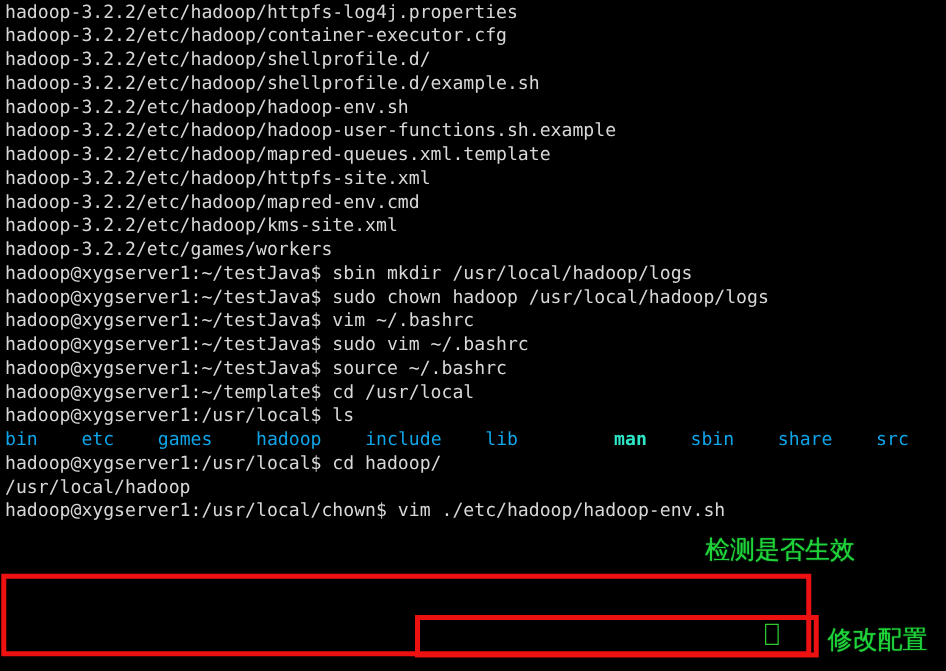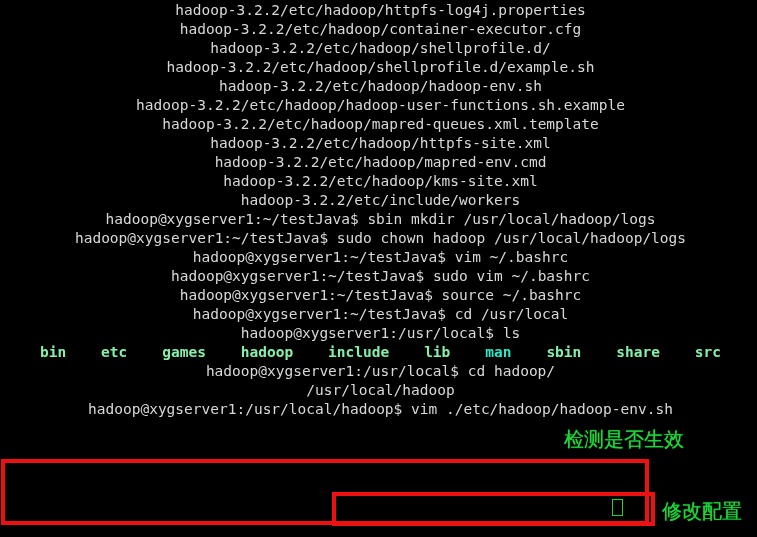--- a/index.html
+++ b/index.html
@@ -21,24 +21,23 @@
   #lines {
     position: absolute;
     left: 4px;
     top: 1px;
     width: 753px;
   }
   .line {
     height: 19px;
     white-space: pre;
     color: #d8d8d8;
-    text-align: center;
   }
-  .tok-dir     { color: #86efac; font-weight: bold; }
-  .tok-link    { color: #2ee6c8; font-weight: bold; }
+  .tok-dir     { color: #0ea5e9; font-weight: normal; }
+  .tok-link    { color: #2ee6c8; font-weight: bold; margin-left: 42px; }
   .sp          { color: #d8d8d8; }
 
   
   .redbox {
     position: absolute;
     border: 4px solid #ee1111;
     box-sizing: border-box;
     pointer-events: none;
   }
   #redbox-echo {
@@ -88,32 +87,32 @@
       <div class="line">hadoop-3.2.2/etc/hadoop/httpfs-log4j.properties</div>
       <div class="line">hadoop-3.2.2/etc/hadoop/container-executor.cfg</div>
       <div class="line">hadoop-3.2.2/etc/hadoop/shellprofile.d/</div>
       <div class="line">hadoop-3.2.2/etc/hadoop/shellprofile.d/example.sh</div>
       <div class="line">hadoop-3.2.2/etc/hadoop/hadoop-env.sh</div>
       <div class="line">hadoop-3.2.2/etc/hadoop/hadoop-user-functions.sh.example</div>
       <div class="line">hadoop-3.2.2/etc/hadoop/mapred-queues.xml.template</div>
       <div class="line">hadoop-3.2.2/etc/hadoop/httpfs-site.xml</div>
       <div class="line">hadoop-3.2.2/etc/hadoop/mapred-env.cmd</div>
       <div class="line">hadoop-3.2.2/etc/hadoop/kms-site.xml</div>
-      <div class="line">hadoop-3.2.2/etc/include/workers</div>
+      <div class="line">hadoop-3.2.2/etc/games/workers</div>
       <div class="line">hadoop@xygserver1:~/testJava$ sbin mkdir /usr/local/hadoop/logs</div>
       <div class="line">hadoop@xygserver1:~/testJava$ sudo chown hadoop /usr/local/hadoop/logs</div>
       <div class="line">hadoop@xygserver1:~/testJava$ vim ~/.bashrc</div>
       <div class="line">hadoop@xygserver1:~/testJava$ sudo vim ~/.bashrc</div>
       <div class="line">hadoop@xygserver1:~/testJava$ source ~/.bashrc</div>
-      <div class="line">hadoop@xygserver1:~/testJava$ cd /usr/local</div>
+      <div class="line">hadoop@xygserver1:~/template$ cd /usr/local</div>
       <div class="line">hadoop@xygserver1:/usr/local$ ls</div>
       <div class="line"><span class="tok-dir">bin</span><span class="sp">    </span><span class="tok-dir">etc</span><span class="sp">    </span><span class="tok-dir">games</span><span class="sp">    </span><span class="tok-dir">hadoop</span><span class="sp">    </span><span class="tok-dir">include</span><span class="sp">    </span><span class="tok-dir">lib</span><span class="sp">    </span><span class="tok-link">man</span><span class="sp">    </span><span class="tok-dir">sbin</span><span class="sp">    </span><span class="tok-dir">share</span><span class="sp">    </span><span class="tok-dir">src</span></div>
       <div class="line">hadoop@xygserver1:/usr/local$ cd hadoop/</div>
       <div class="line">/usr/local/hadoop</div>
-      <div class="line">hadoop@xygserver1:/usr/local/hadoop$ vim ./etc/hadoop/hadoop-env.sh</div>
+      <div class="line">hadoop@xygserver1:/usr/local/chown$ vim ./etc/hadoop/hadoop-env.sh</div>
     </div>
 
   <div class="redbox" id="redbox-echo"></div>
   <div class="redbox" id="redbox-vim"></div>
 
   <div id="cursor"></div>
 
   <div class="annot" id="annot-check">检测是否生效</div>
 
   <div class="annot" id="annot-edit">修改配置</div>

